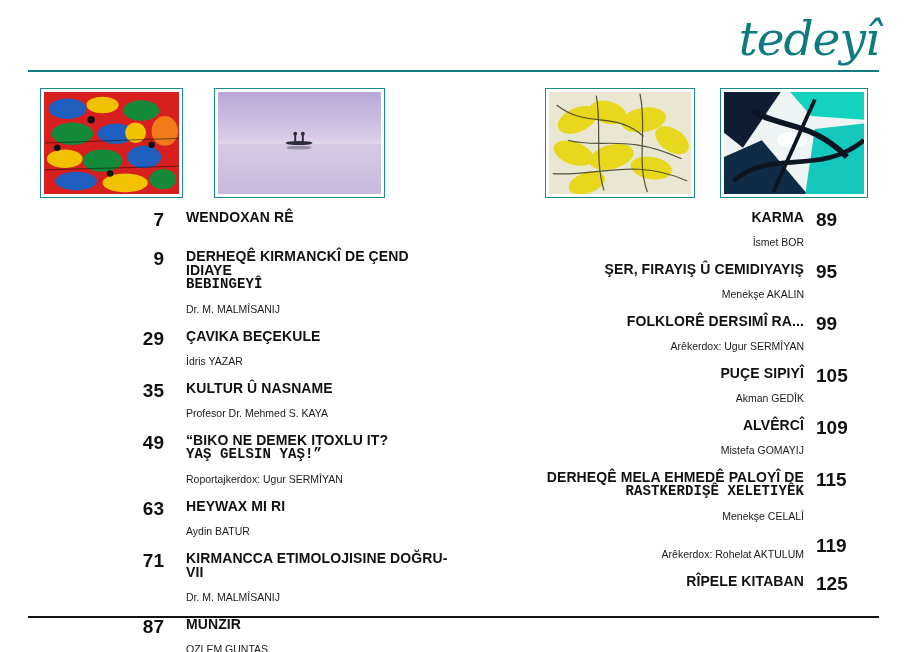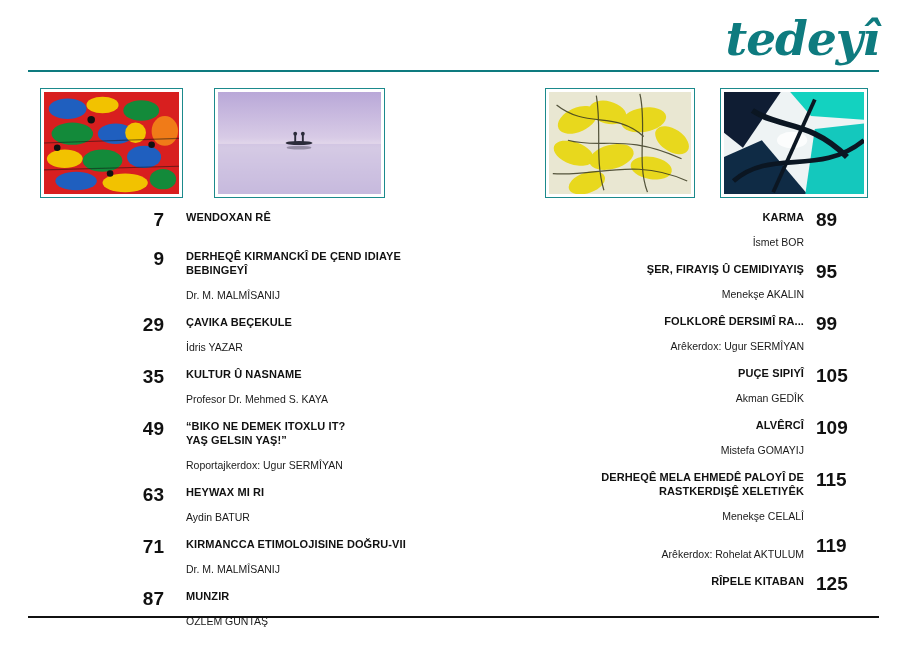--- a/index.html
+++ b/index.html
@@ -24,21 +24,21 @@
     position: absolute;
     top: 10px;
     right: 28px;
     width: 340px;
     height: 58px;
     text-align: right;
   }
   .masthead-title {
     font-family: "DejaVu Serif", serif;
     font-style: italic;
-    font-weight: bold;
+    font-weight: normal;
     font-size: 47px;
     color: #0e7b7f;
     letter-spacing: -1px;
     line-height: 58px;
     white-space: nowrap;
   }
   .rule-top {
     position: absolute;
     left: 28px;
     right: 28px;
@@ -112,32 +112,32 @@
     order: 2;
   }
   .col-right .entry .texts {
     padding-right: 12px;
     text-align: right;
     order: 1;
     flex: 1 1 auto;
   }
   .title {
     font-weight: bold;
-    font-size: 11px;
+    font-size: 14px;
     color: #111111;
     line-height: 14px;
     letter-spacing: 0.1px;
   }
   .author {
     font-size: 10.5px;
     color: #1a1a1a;
     line-height: 13px;
     margin-top: 12px;
   }
-  .title .line2 { display: block; }
+  .title .line2 { display: block; font-family: Liberation Mono, monospace; }
 </style>
 </head>
 <body>
 
 <div class="page">
 
   <div class="masthead">
     <div class="masthead-title">tedeyî</div>
   </div>
 

